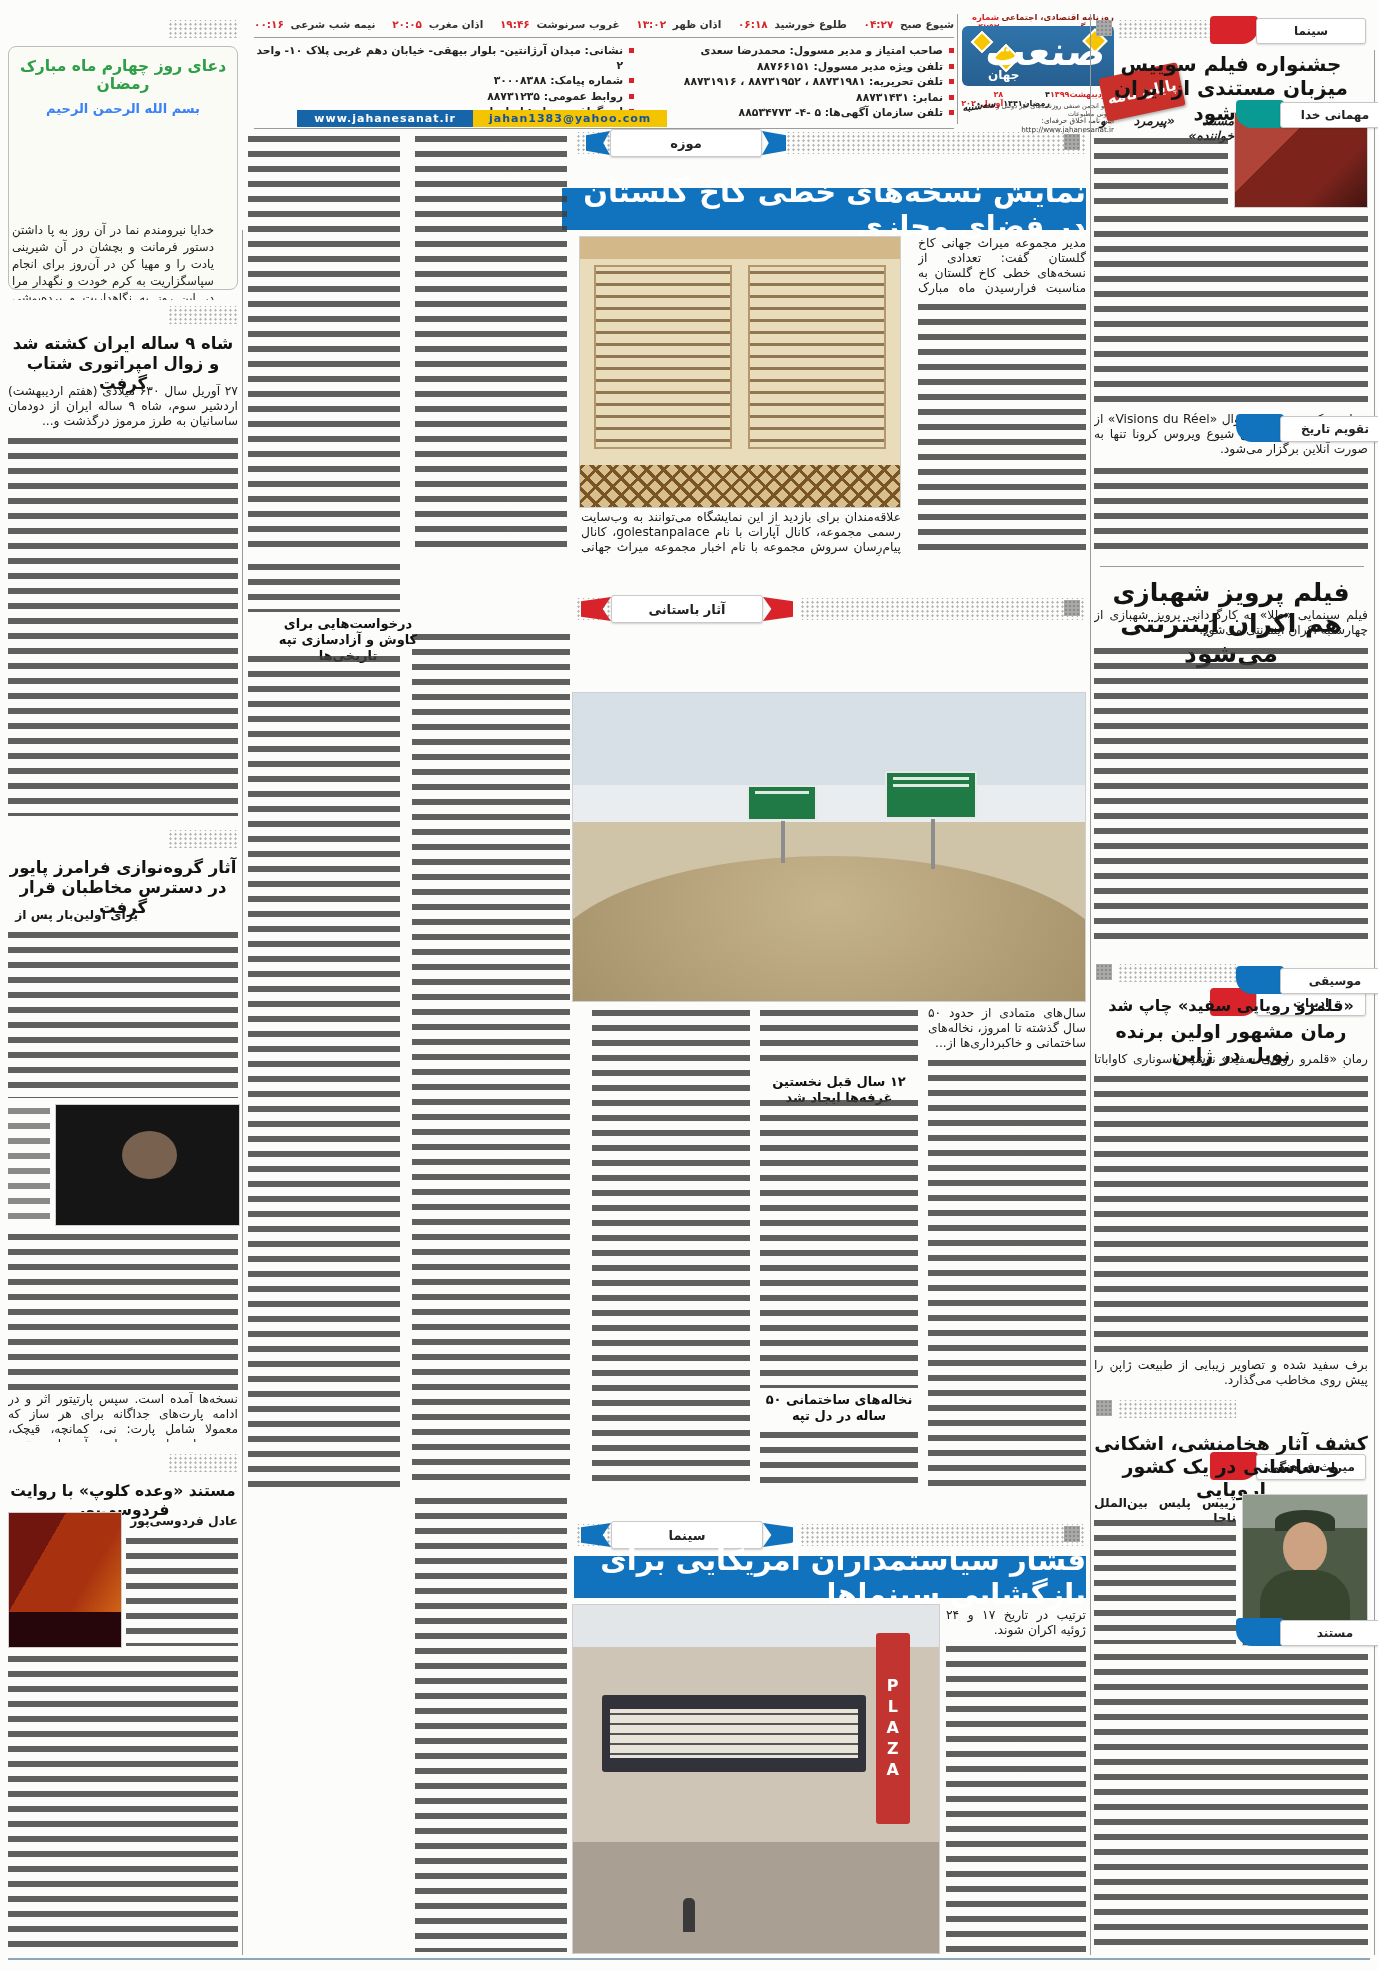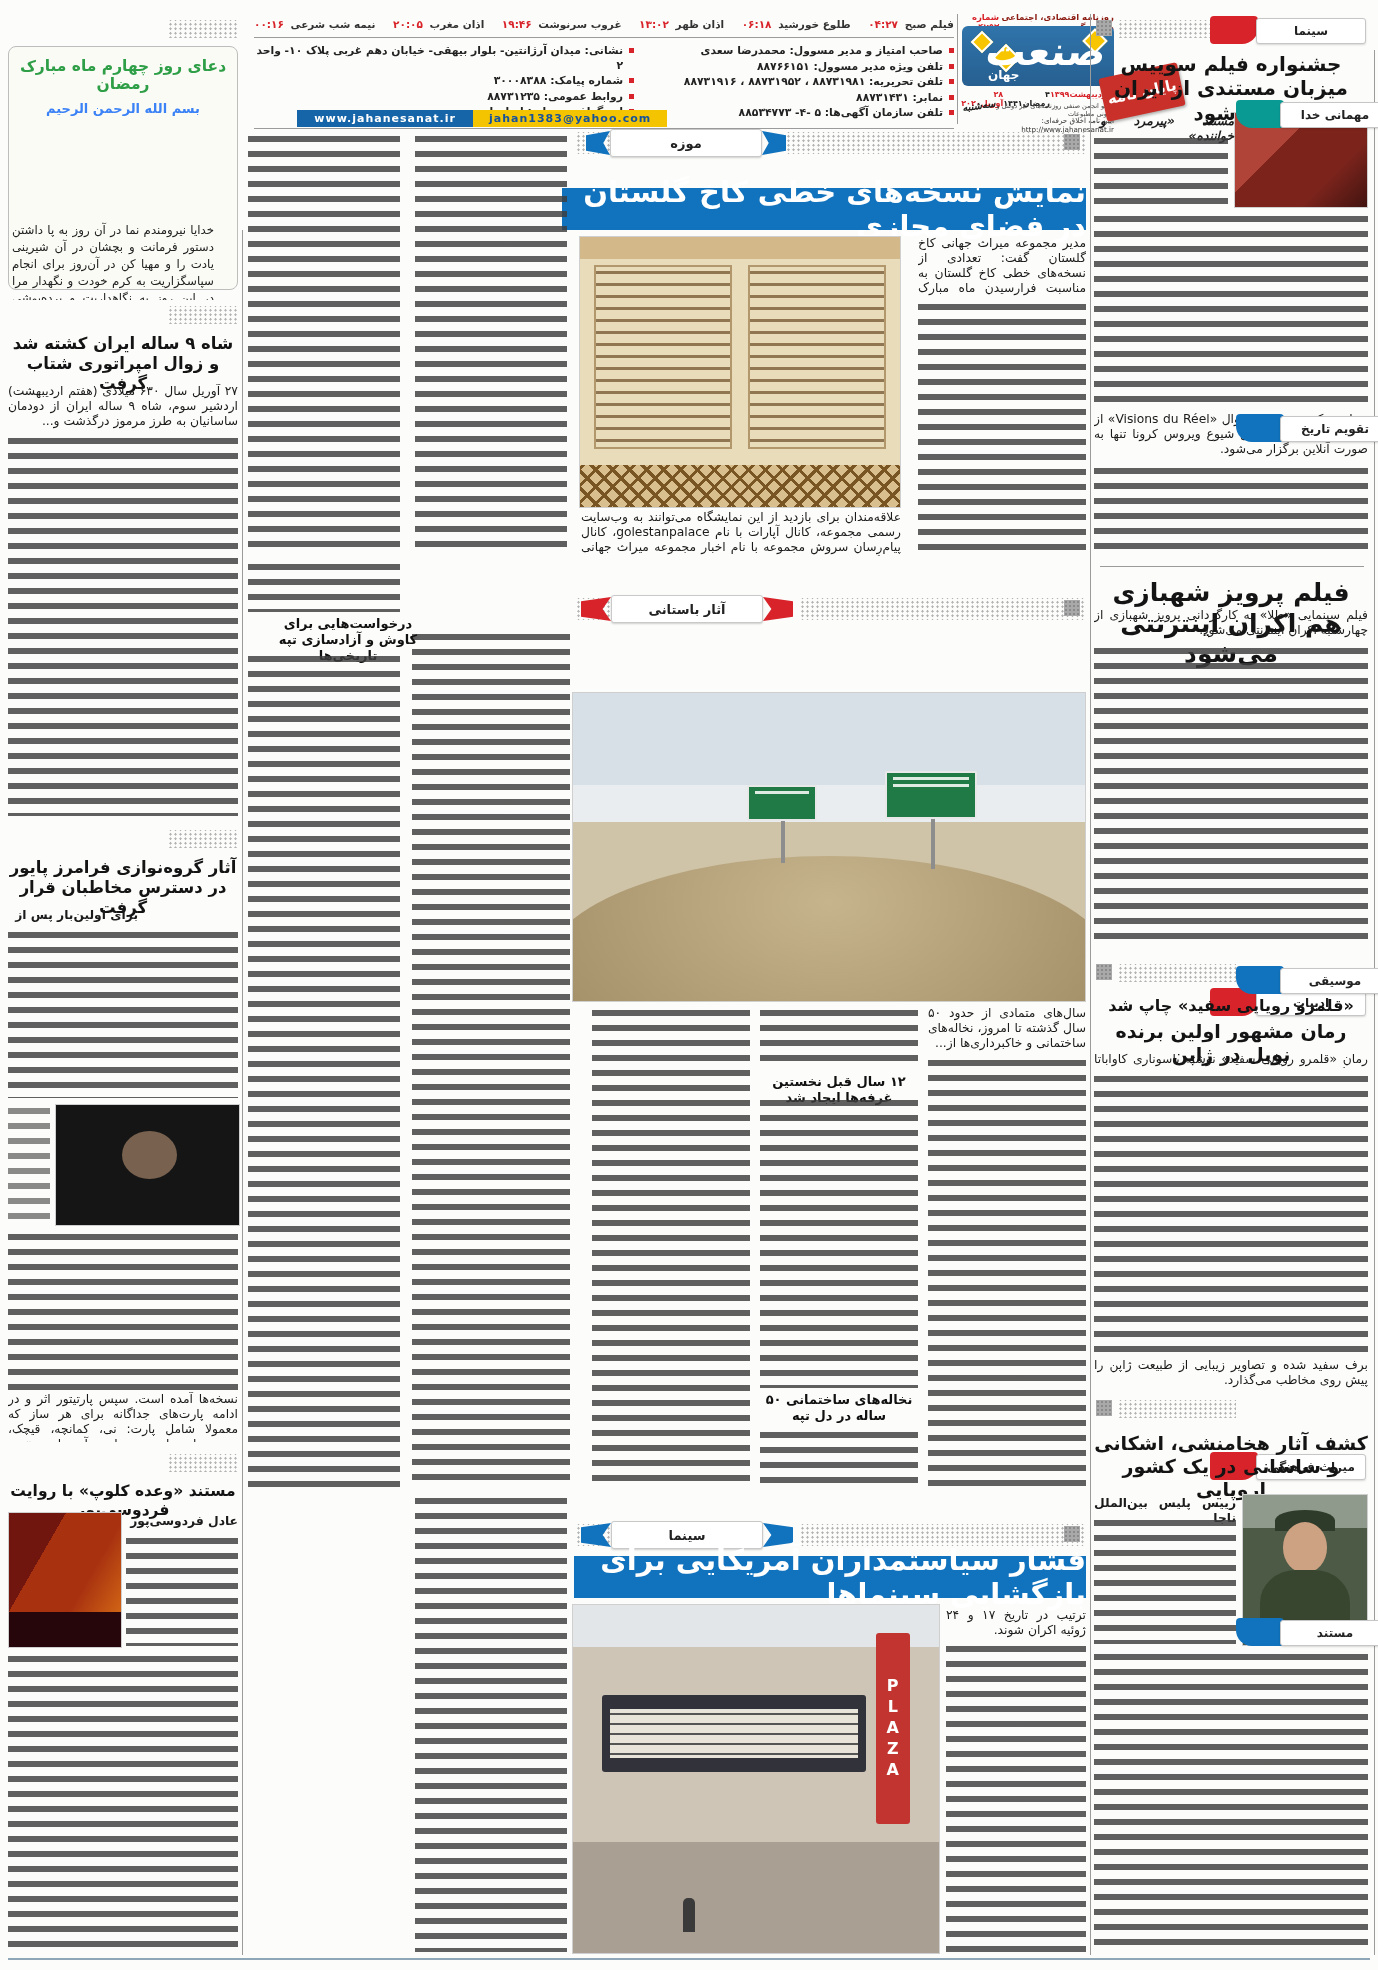--- a/index.html
+++ b/index.html
@@ -94,21 +94,21 @@
   .ph-dark .face{position:absolute;left:36%;top:22%;width:30%;height:40%;border-radius:50%;background:#8a6f58;opacity:.85;}
   .ph-kloop{background:linear-gradient(120deg,#70160e 0 30%,#a83210 30% 62%,#e07817);}
   .ph-kloop .bar{position:absolute;left:0;right:0;bottom:0;height:26%;background:#26060a;}
 </style>
 </head>
 <body>
 
 <div class="page">
 
   <div class="abs ptime" style="right:424px;top:16px;width:700px;height:16px;justify-content:space-between;">
-    <span><span>فیلم صبح</span> <span class="v">۰۴:۲۷</span></span>
+    <span><span>شیوع صبح</span> <span class="v">۰۴:۲۷</span></span>
     <span><span>طلوع خورشید</span> <span class="v">۰۶:۱۸</span></span>
     <span><span>اذان ظهر</span> <span class="v">۱۳:۰۲</span></span>
     <span><span>غروب سرنوشت</span> <span class="v">۱۹:۴۶</span></span>
     <span><span>اذان مغرب</span> <span class="v">۲۰:۰۵</span></span>
     <span><span>نیمه شب شرعی</span> <span class="v">۰۰:۱۶</span></span>
   </div>
   <div class="abs hairline" style="right:424px;top:37px;width:700px;height:1px;"></div>
 
   <ul class="contact abs" style="right:424px;top:44px;width:312px;">
     <li>صاحب امتیاز و مدیر مسوول: محمدرضا سعدی</li>

